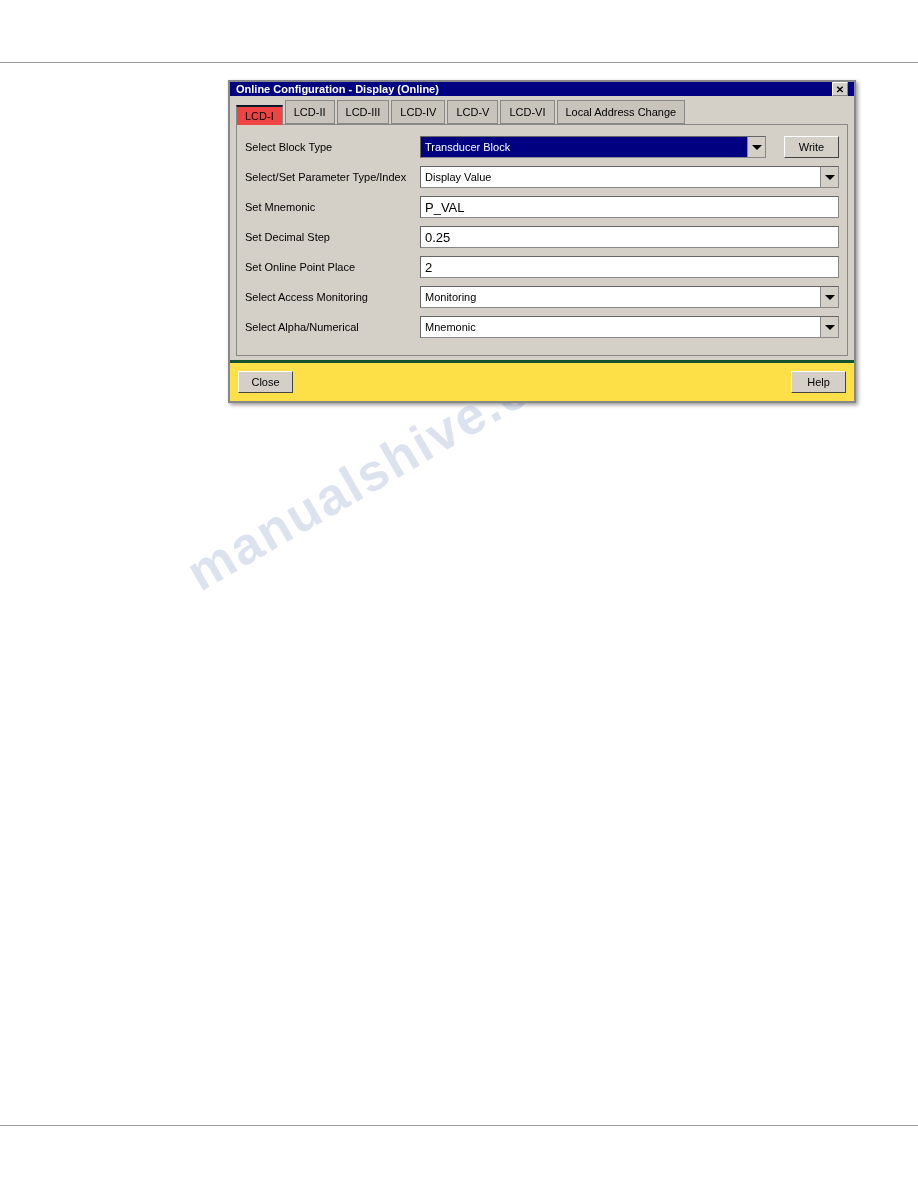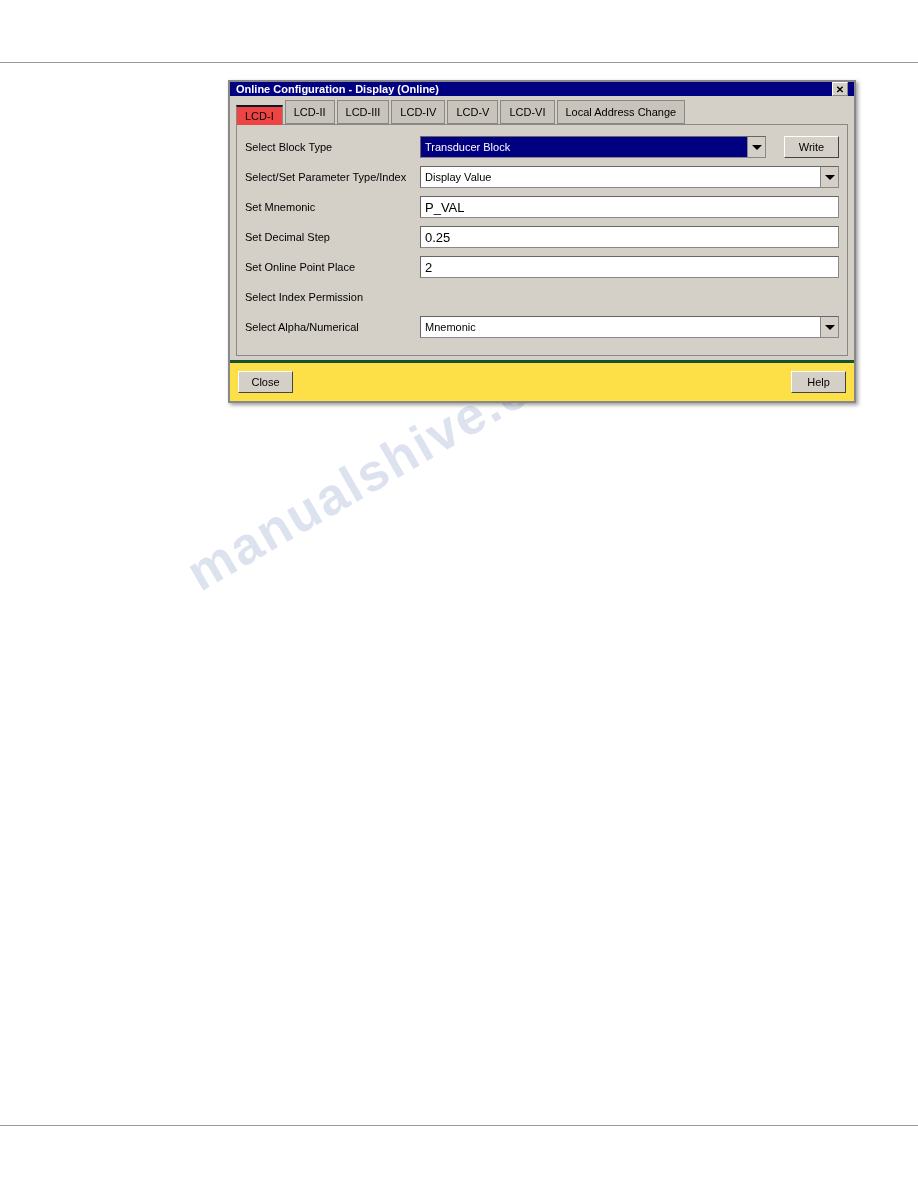--- a/index.html
+++ b/index.html
@@ -349,21 +349,29 @@
       <div class="form-row">
         <div class="form-label">Set Online Point Place</div>
         <div class="form-input-area">
           <div class="text-input">
             <span>2</span>
           </div>
         </div>
       </div>
 
       <div class="form-row">
-        <div class="form-label">Select Index Permission</div>
+        <div class="form-label">Select Access Monitoring</div>
+        <div class="form-input-area">
+          <div class="select-control">
+            <span class="select-text">Monitoring</span>
+            <div class="select-arrow">
+              <div class="select-arrow-inner"></div>
+            </div>
+          </div>
+        </div>
       </div>
 
       <div class="form-row">
         <div class="form-label">Select Alpha/Numerical</div>
         <div class="form-input-area">
           <div class="select-control">
             <span class="select-text">Mnemonic</span>
             <div class="select-arrow">
               <div class="select-arrow-inner"></div>
             </div>

